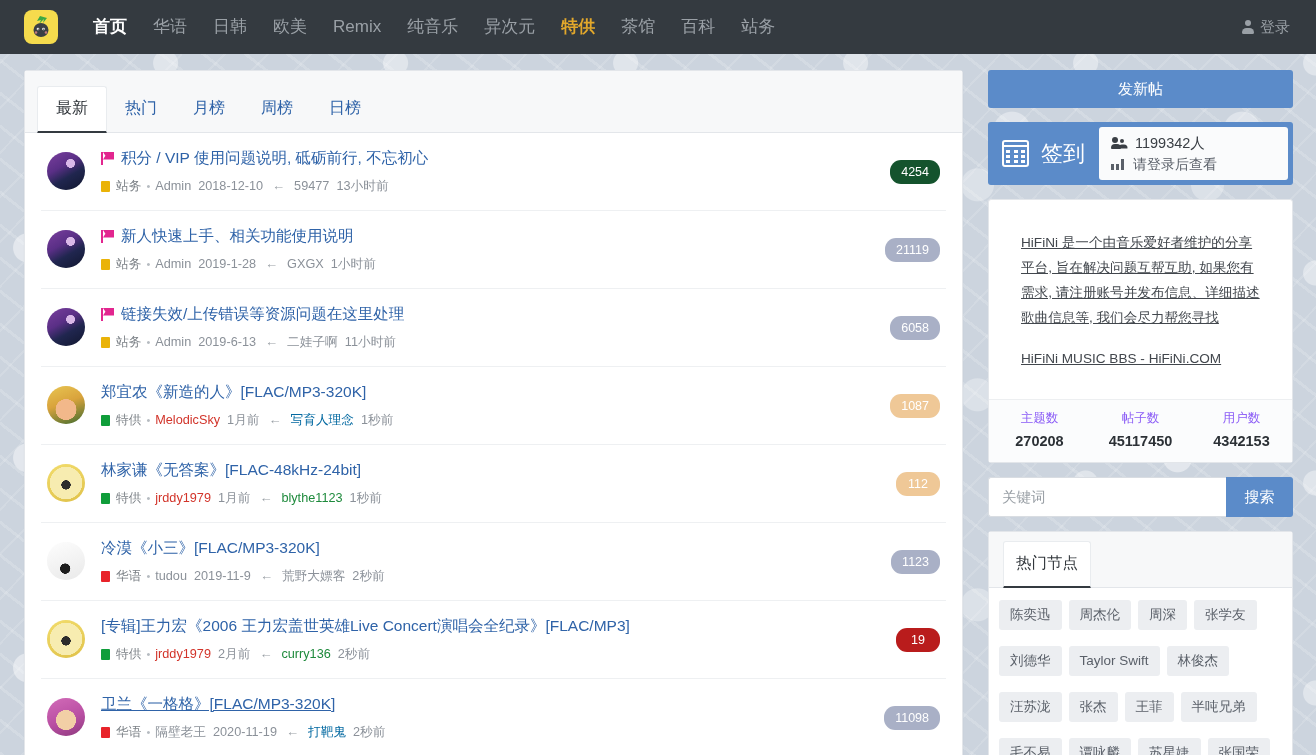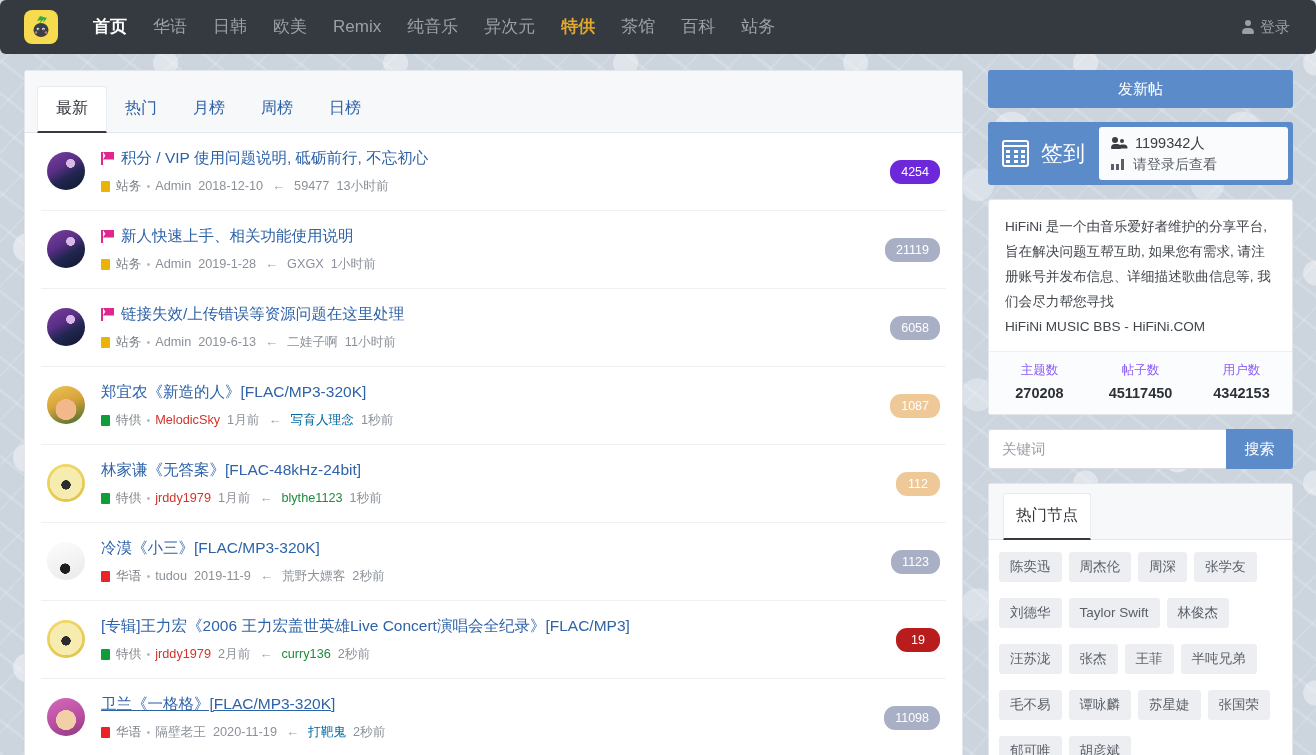--- a/index.html
+++ b/index.html
@@ -21,21 +21,21 @@
       repeating-linear-gradient(-46deg, rgba(255,255,255,.13) 0 2px, transparent 2px 31px);
     background-size: 230px 210px, 230px 210px, 230px 210px, 230px 210px, 230px 210px, auto, auto;
   }
 
   
   .navbar {
     height: 54px; width: 100%;
     background: #343a40;
     display: flex; align-items: center;
     padding: 0 18px 0 24px;
-    position: relative; z-index: 5; border-radius: 6px;
+    position: relative; z-index: 5;
   }
   .logo {
     width: 34px; height: 34px; border-radius: 8px;
     background: #f5db4d;
     display: flex; align-items: center; justify-content: center;
     flex: 0 0 auto; margin-right: 22px;
     overflow: hidden;
   }
   .nav-links { display: flex; align-items: center; gap: 0; }
   .nav-link {
@@ -211,21 +211,21 @@
   }
   .bar-icon::after {
     content:''; position:absolute; bottom:0; left:10px; width:3px; height:11px; background:#5a6069;
   }
 
   .info-card {
     background:#fff; border:1px solid #e3e6ea; border-radius:3px;
     margin-bottom: 14px;
   }
   .info-text { padding: 14px 16px 12px; font-size: 13.6px; color: #42474d; line-height: 25px; }
-  .info-text p { margin: 0; }
+  .info-text p { margin: 16px; text-decoration: underline; }
   .stats {
     display: flex; border-top: 1px solid #edeff1; background: #fbfcfd;
     padding: 10px 0 12px;
   }
   .stat { flex: 1 1 33.33%; text-align: center; }
   .stat .lbl { font-size: 12.5px; color: #8b5cf6; display: block; margin-bottom: 5px; }
   .stat .val { font-size: 14.5px; color: #2c3136; font-weight: bold; }
 
   .search-row { display: flex; margin-bottom: 14px; }
   .search-input {
@@ -315,21 +315,21 @@
                 <span class="node-dot" style="background: rgb(234, 179, 8);"></span>
                 <span class="node">站务</span>
                 <span class="sep">•</span>
                 <span class="author" style="color: rgb(139, 145, 153);">Admin</span>
                 <span class="date">2018-12-10</span>
                 <span class="arrow">←</span>
                 <span class="last-user" style="color: rgb(139, 145, 153);">59477</span>
                 <span class="last-time">13小时前</span>
               </div>
             </div>
-            <span class="badge" style="background: #6d28d9;">4254</span>
+            <span class="badge" style="background: #14532d;">4254</span>
           </div>
           <div class="topic">
             <div class="avatar" style="background-image: radial-gradient(circle at 62% 30%, rgb(217, 184, 232) 0px, rgb(217, 184, 232) 12%, transparent 13%), linear-gradient(150deg, rgb(122, 63, 158) 0%, rgb(90, 47, 134) 38%, rgb(32, 38, 79) 62%, rgb(17, 22, 46) 100%);"></div>
             <div class="topic-body">
               <a class="topic-title">
                 <span class="flag"></span>
                 <span class="ttxt">新人快速上手、相关功能使用说明</span>
               </a>
               <div class="meta">
                 <span class="node-dot" style="background: rgb(234, 179, 8);"></span>

